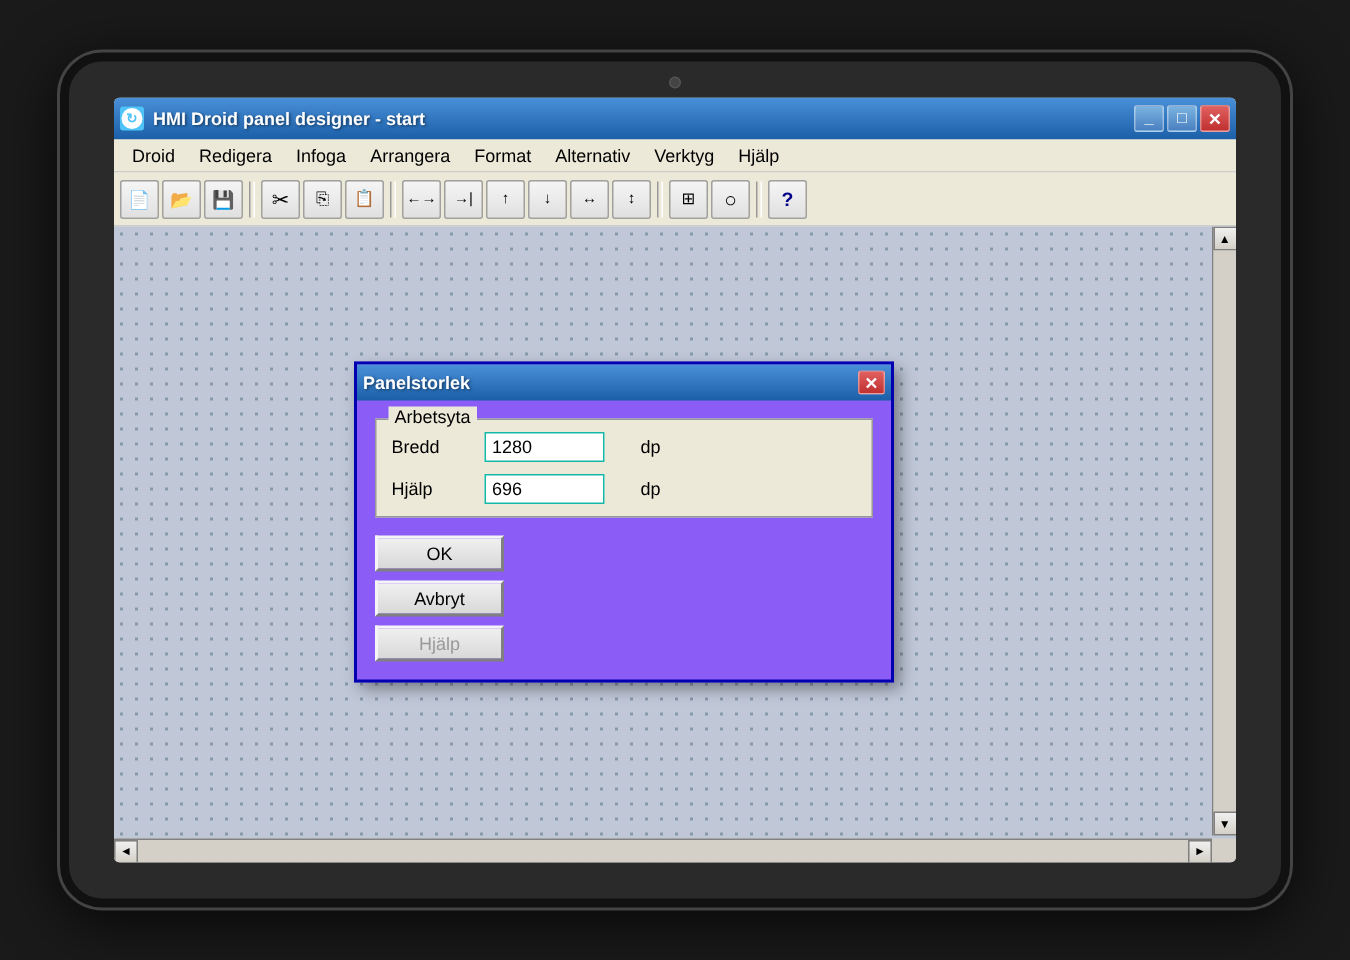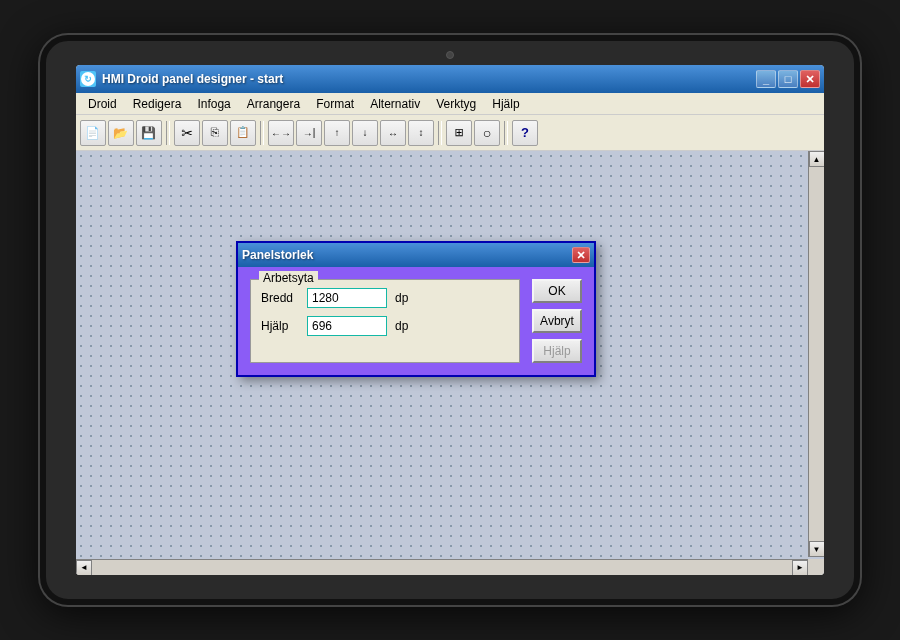--- a/index.html
+++ b/index.html
@@ -279,20 +279,21 @@
       font-size: 11px;
       font-weight: bold;
       color: white;
       cursor: pointer;
     }
 
     .dialog-body {
       padding: 12px;
       display: flex;
       gap: 12px;
+      flex-direction: column;
     }
 
     .dialog-group {
       border: 1px solid #999;
       flex: 1;
       padding: 8px 10px;
       position: relative;
       background: #ece9d8;
     }
 
@@ -303,21 +304,21 @@
       background: #ece9d8;
       padding: 0 4px;
       font-size: 12px;
       color: #000;
     }
 
     .dialog-field {
       display: flex;
       align-items: center;
       margin-bottom: 8px;
-      gap: 8px;
+      gap: 24px;
     }
 
     .dialog-field:last-child { margin-bottom: 0; }
 
     .dialog-label {
       font-size: 12px;
       width: 38px;
       color: #000;
     }
 
@@ -336,21 +337,21 @@
     }
 
     .dialog-buttons {
       display: flex;
       flex-direction: column;
       gap: 6px;
       justify-content: flex-start;
     }
 
     .dlg-btn {
-      width: 50px;
+      width: 86px;
       height: 24px;
       border: 2px solid;
       border-color: #f5f5f5 #808080 #808080 #f5f5f5;
       background: linear-gradient(to bottom, #f0f0f0, #d8d8d8);
       font-size: 12px;
       cursor: pointer;
       display: flex;
       align-items: center;
       justify-content: center;
     }

